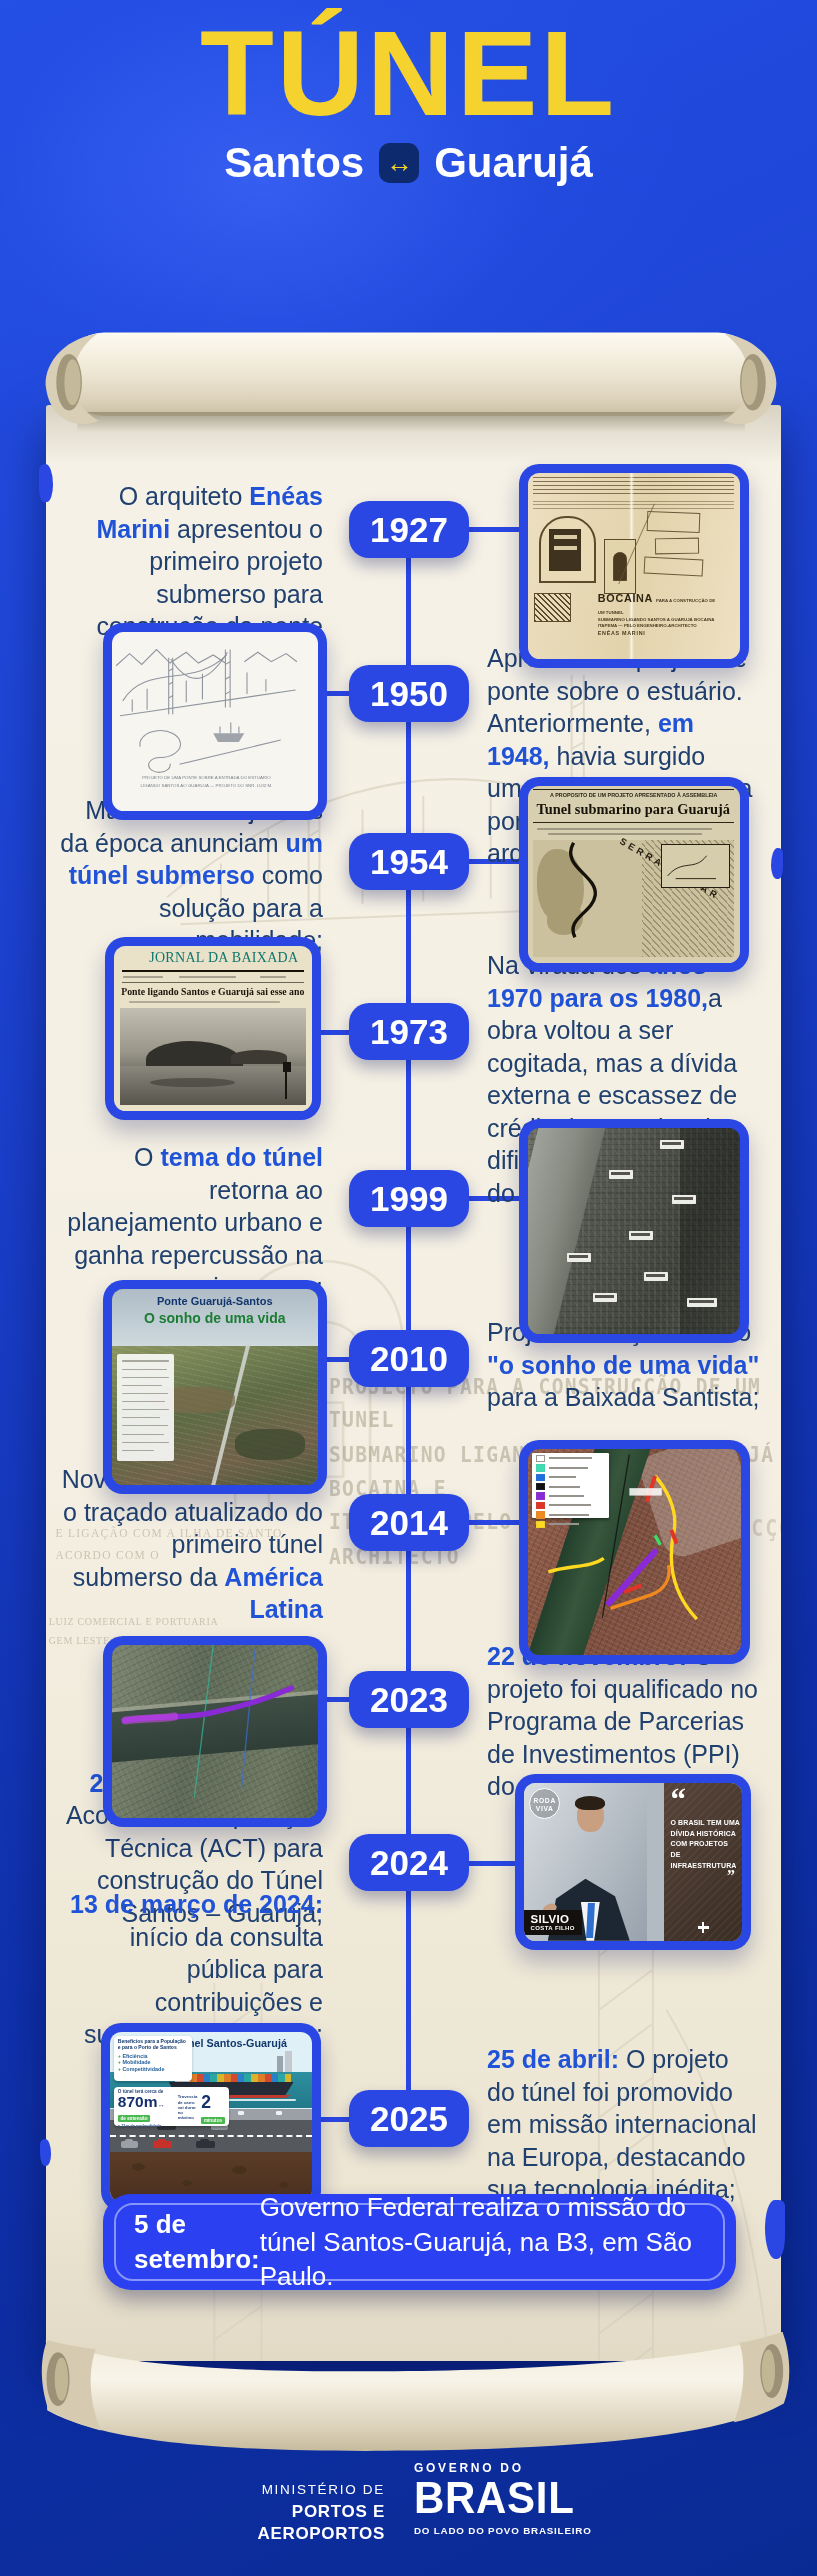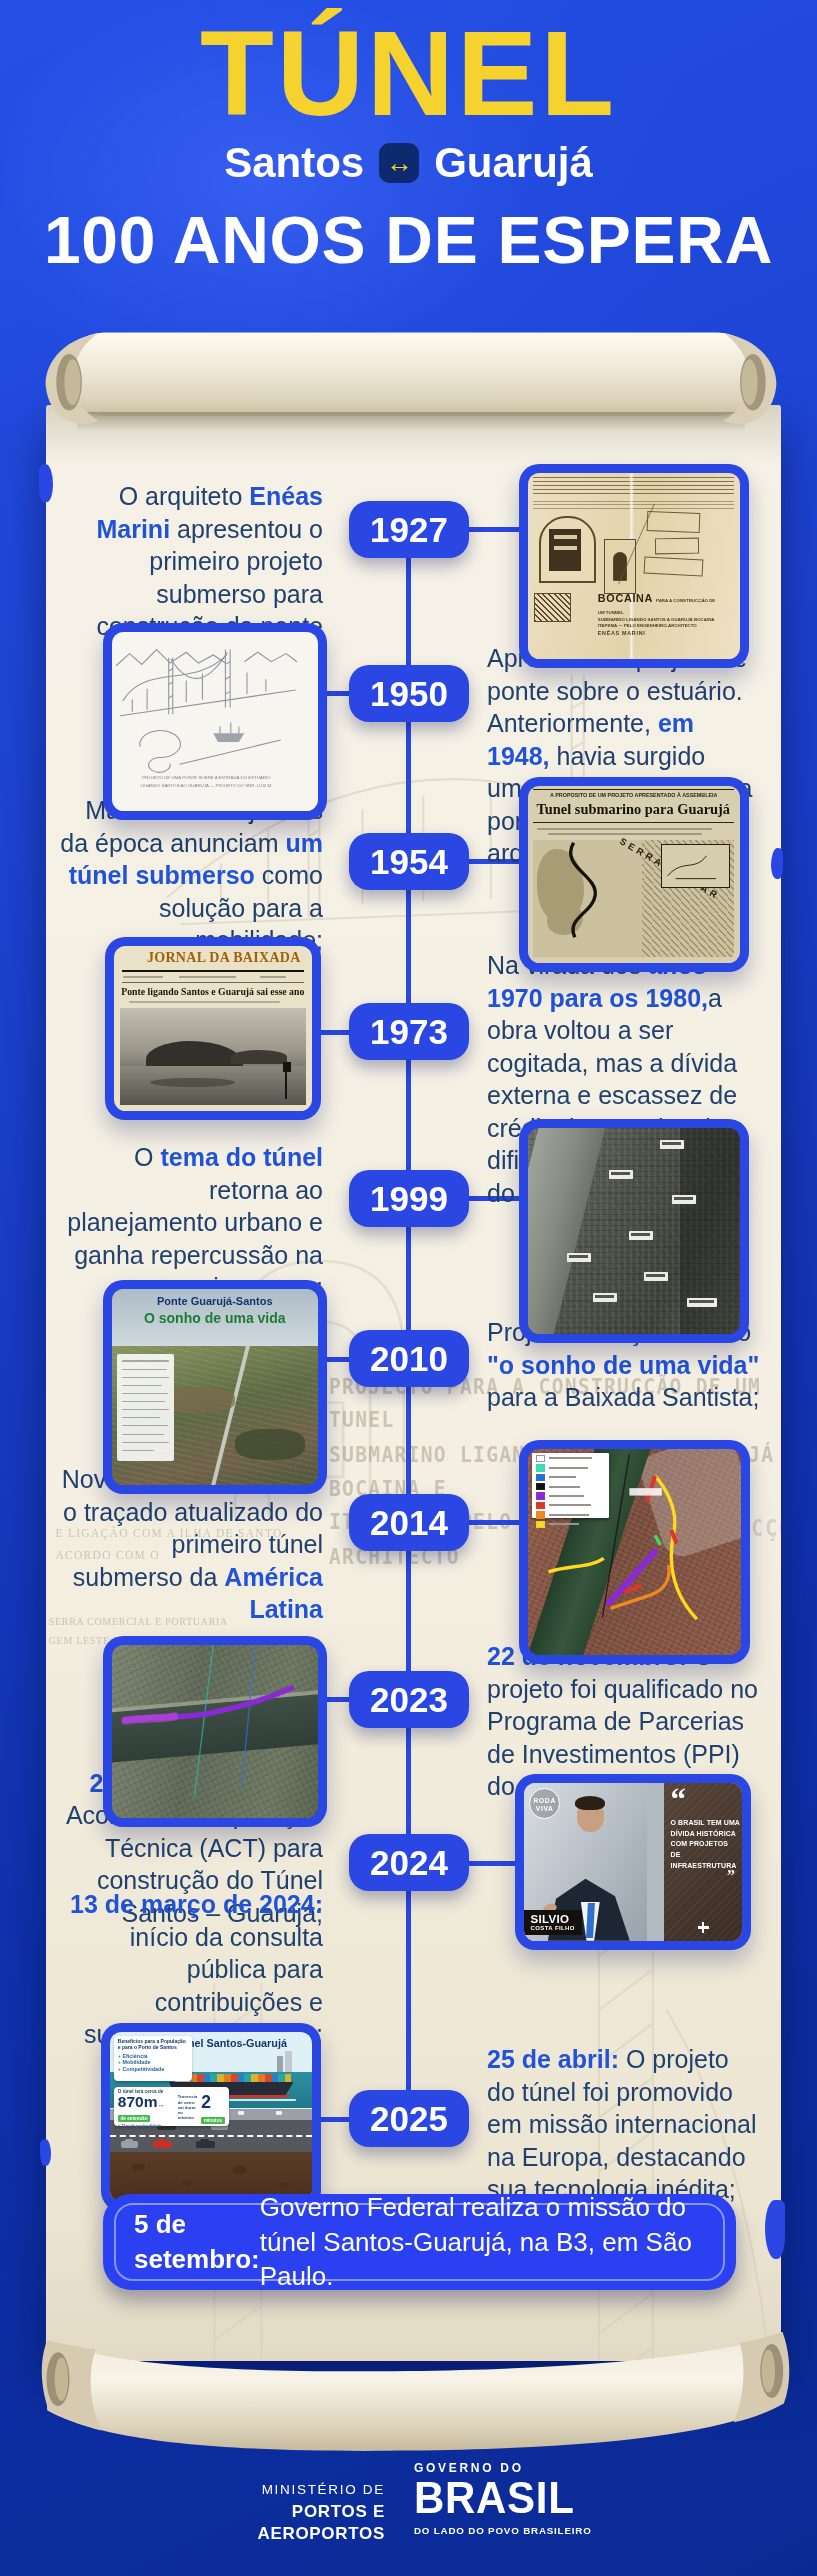--- a/index.html
+++ b/index.html
@@ -81,21 +81,20 @@
 
   <div class="hdr">
     <div class="hdr-title">TÚNEL</div>
     <div class="hdr-route">
       <span>Santos</span>
       <span class="chip">
           <span>↔</span>
         </span>
       <span>Guarujá</span>
     </div>
-    <div class="hdr-sub">100 ANOS DE ESPERA</div>
   </div>
 
   <svg class="abs" style="left:30px;top:316px;width:762px;height:142px;z-index:2" viewBox="0 0 1130 210">
     <defs>
       <linearGradient id="rg1" x1="0" y1="0" x2="0" y2="1">
         <stop offset="0" stop-color="#fdfaf1"></stop>
           <stop offset="0.45" stop-color="#efe8d6"></stop>
         <stop offset="0.8" stop-color="#ddd3bc"></stop>
           <stop offset="1" stop-color="#c9bfa4"></stop>
       </linearGradient>
@@ -134,21 +133,21 @@
     </svg>
     <div class="wm wm-mono" style="left:283px;top:976px;width:453px;text-align:left;font-size:19.6px;letter-spacing:1.3px;line-height:1.55">
       <div>PROJECTO  PARA A CONSTRUCÇÃO DE UM TUNEL</div>
       <div>SUBMARINO LIGANDO SANTOS A GUARUJÁ BOCAINA E</div>
       <div>ITAPEMA  —  PELO ENGENHEIRO ARCHITECTO</div>
     </div>
     <div class="wm wm-mono" style="left:494px;top:1083px;font-size:22px;letter-spacing:2.7px;opacity:.75">ENÉAS MAR</div>
     <div class="wm wm-mono" style="left:607px;top:1111px;font-size:20px;letter-spacing:2px;opacity:.7">CONSTRUCÇÕ</div>
     <div class="wm wm-serif" style="left:9.4px;top:1122px;font-size:11.5px;letter-spacing:1.3px">E LIGAÇÃO COM A ILHA DE SANTO</div>
     <div class="wm wm-serif" style="left:9.4px;top:1144px;font-size:11.5px;letter-spacing:1.3px">ACORDO COM O</div>
-    <div class="wm wm-serif" style="left:2.7px;top:1211px;font-size:10px;letter-spacing:0.7px">SERRA COMERCIAL E PORTUARIA</div>
+    <div class="wm wm-serif" style="left:2.7px;top:1211px;font-size:10px;letter-spacing:0.7px">LUIZ COMERCIAL E PORTUARIA</div>
     <div class="wm wm-serif" style="left:2.7px;top:1230px;font-size:10px;letter-spacing:0.7px">GEM LESTE DO ESTUARIO</div>
     <svg class="abs" style="left:472px;top:1470px;width:263px;height:715px;opacity:.5" viewBox="0 0 390 1060">
       <g stroke="#d3cbb7" fill="none" stroke-width="3">
         <path d="M120,40 L120,1020 M200,40 L200,1020 M120,120 L200,60 M120,200 L200,140 M120,280 L200,220 M120,360 L200,300 M120,440 L200,380 M120,520 L200,460 M120,600 L200,540 M120,680 L200,620 M120,760 L200,700 M120,840 L200,780"></path>
         <path d="M220,200 Q330,380 370,700"></path>
       </g>
     </svg>
     <svg class="abs" style="left:101px;top:1564px;width:202px;height:607px;opacity:.4" viewBox="0 0 300 900">
       <g stroke="#d3cbb7" fill="none" stroke-width="3">
         <path d="M100,20 L100,880 M170,20 L170,880 M100,100 L170,50 M100,190 L170,140 M100,280 L170,230 M100,370 L170,320 M100,460 L170,410 M100,550 L170,500 M100,640 L170,590"></path>
@@ -261,21 +260,21 @@
   </section>
 
   <section>
     <div class="conn" style="left:305px;top:1030px;width:46px;"></div>
     <div class="badge" style="top:1003px;">
         <span>1973</span>
       </div>
     <div class="tx" style="left:487px;top:949px;width:276px;"><span>Na virada dos </span><span class="hl">anos 1970 para os 1980,</span><span>a obra voltou a ser cogitada, mas a dívida externa e escassez de crédito internacional dificultaram a execução do projeto;</span></div>
     <div class="card" style="left:105px;top:937px;width:198px;height:165px;">
       <div class="ph" style="background:#e9e1c8;">
-        <div class="abs" style="left:0;right:0;top:4.7px;text-align:center;font-family:'Liberation Serif',serif;font-size:14px;font-weight:700;color:#a16207;letter-spacing:0.3px;margin-left:22px;">JORNAL DA BAIXADA</div>
+        <div class="abs" style="left:0;right:0;top:4.7px;text-align:center;font-family:'Liberation Serif',serif;font-size:14px;font-weight:400;color:#0f766e;letter-spacing:0.3px;margin-left:22px;">JORNAL DA BAIXADA</div>
         <div class="abs" style="left:8px;right:8px;top:24px;height:2px;background:#171208;"></div>
         <div class="bar" style="left:9.4px;top:30px;width:40px;"></div>
         <div class="bar" style="left:65px;top:30px;width:57px;"></div>
         <div class="bar" style="left:146px;top:30px;width:26px;"></div>
         <div class="abs" style="left:8px;right:8px;top:36px;height:0.7px;background:#171208;opacity:.6"></div>
         <div class="abs" style="left:2.7px;right:2.7px;top:40px;text-align:center;font-family:'Liberation Serif',serif;font-size:9.8px;font-weight:700;color:#1c150a;">Ponte ligando Santos e Guarujá sai esse ano</div>
         <div class="bar" style="left:15px;top:55px;width:151px;opacity:.45"></div>
         <div class="abs" style="left:6px;right:6px;top:62px;bottom:6px;">
           <div class="abs" style="inset:0;background:linear-gradient(180deg,#c2beb2 0%,#9a968a 45%,#7e7c72 60%,#5d5b52 100%);"></div>
           <div class="abs" style="left:14%;top:34%;width:52%;height:26%;background:#32302a;border-radius:100% 120% 0 0/160% 200% 0 0;"></div>

